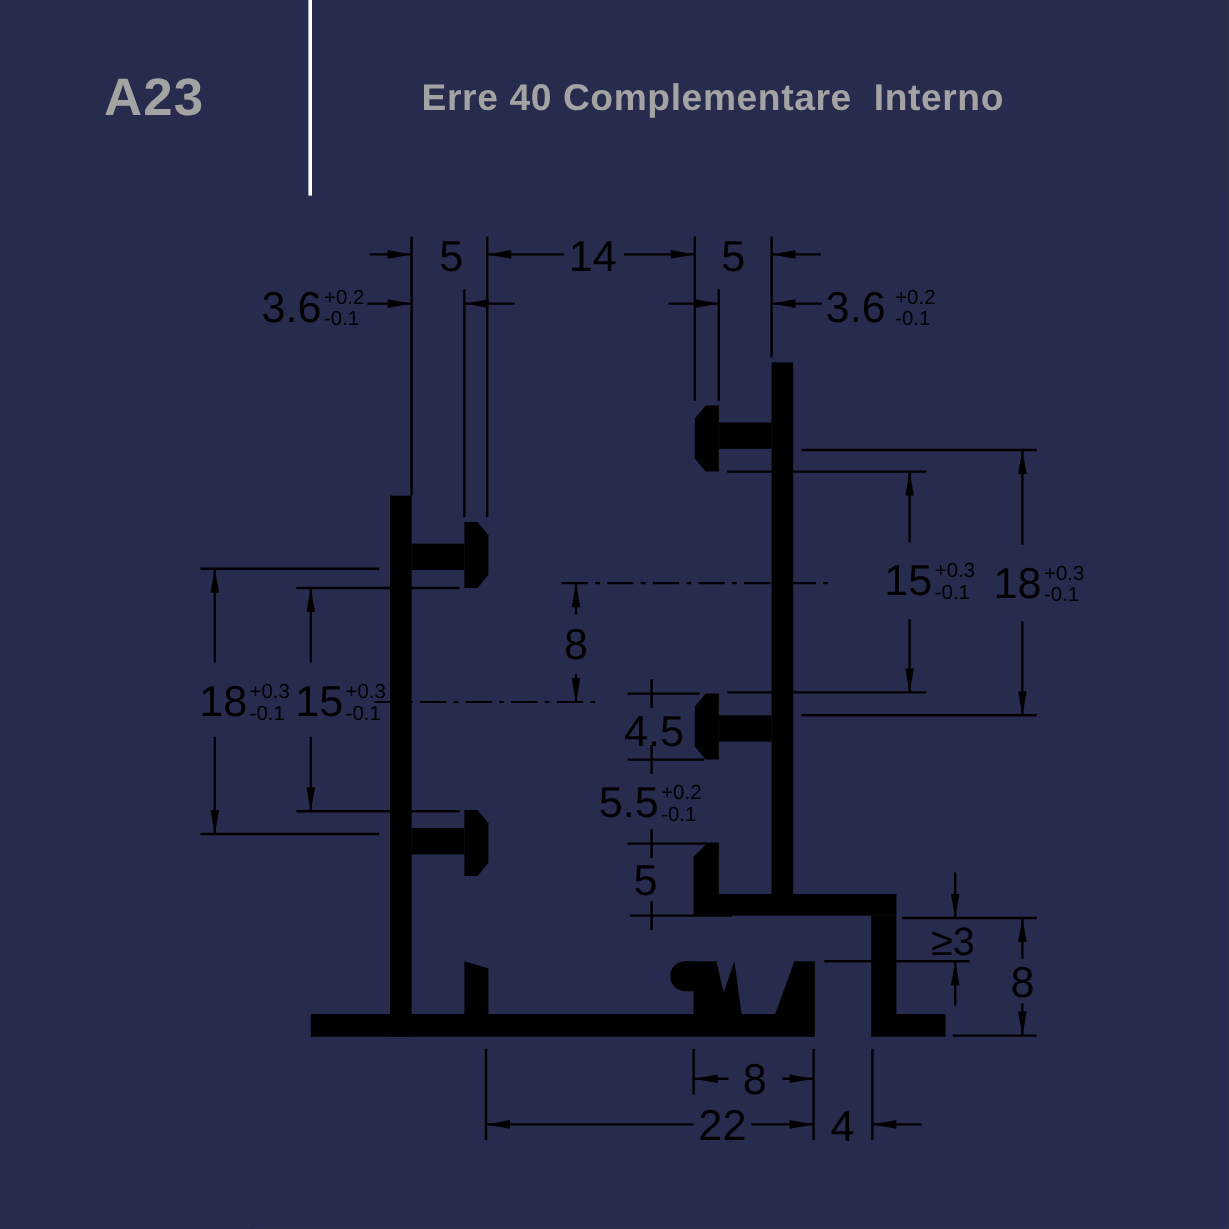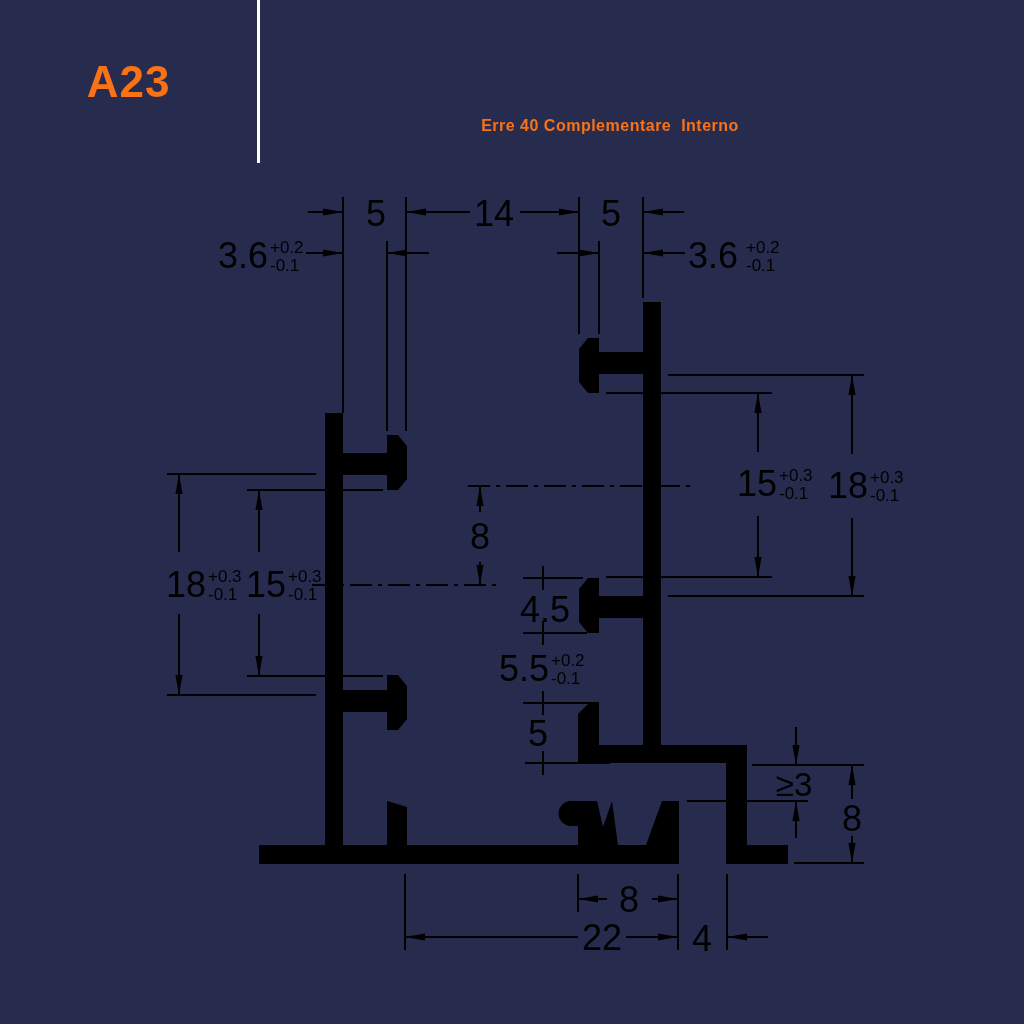--- a/index.html
+++ b/index.html
@@ -7,34 +7,34 @@
     position:relative;width:1024px;height:1024px;margin:0 auto;
     background:#272c4e;overflow:hidden;
     font-family:"Liberation Sans",sans-serif;
   }
   .content{
     position:absolute;left:6px;top:163px;width:1011px;height:854px;
     background:#ffffff;
   }
   .header{
     position:absolute;left:0;top:0;width:1024px;height:163px;
-    background:#272c4e;color:#f97316;
+    background:#272c4e;color:#a3a3a3;
   }
   .header .divider{
     position:absolute;left:257px;top:0;width:3px;height:163px;background:#ffffff;
   }
   .header .code{
     position:absolute;left:0;top:0;width:257px;height:163px;
     display:flex;align-items:center;justify-content:center;
     font-size:44px;font-weight:700;letter-spacing:1px;
   }
   .header .title{
-    position:absolute;left:300px;top:0;width:620px;height:163px;
+    position:absolute;left:284px;top:0;width:620px;height:163px;
     display:flex;align-items:center;justify-content:center;
-    font-size:16px;font-weight:600;letter-spacing:.5px;white-space:pre;margin-top:44px;
+    font-size:31px;font-weight:600;letter-spacing:.5px;white-space:pre;
   }
   svg.drawing{position:absolute;left:0;top:0;width:1024px;height:1024px;}
   .ink{fill:#000000;}
   .ln{stroke:#000000;stroke-width:2;fill:none;}
   .cl{stroke:#000000;stroke-width:1.8;fill:none;stroke-dasharray:22 6 4 6;}
   text.dim{font-family:"Liberation Sans",sans-serif;font-size:36px;fill:#000;}
   text.tol{font-family:"Liberation Sans",sans-serif;font-size:17px;fill:#000;}
   text.ge{font-family:"Liberation Sans",sans-serif;font-size:33px;fill:#000;}
   .mid{text-anchor:middle}.end{text-anchor:end}.sta{text-anchor:start}
 </style>

